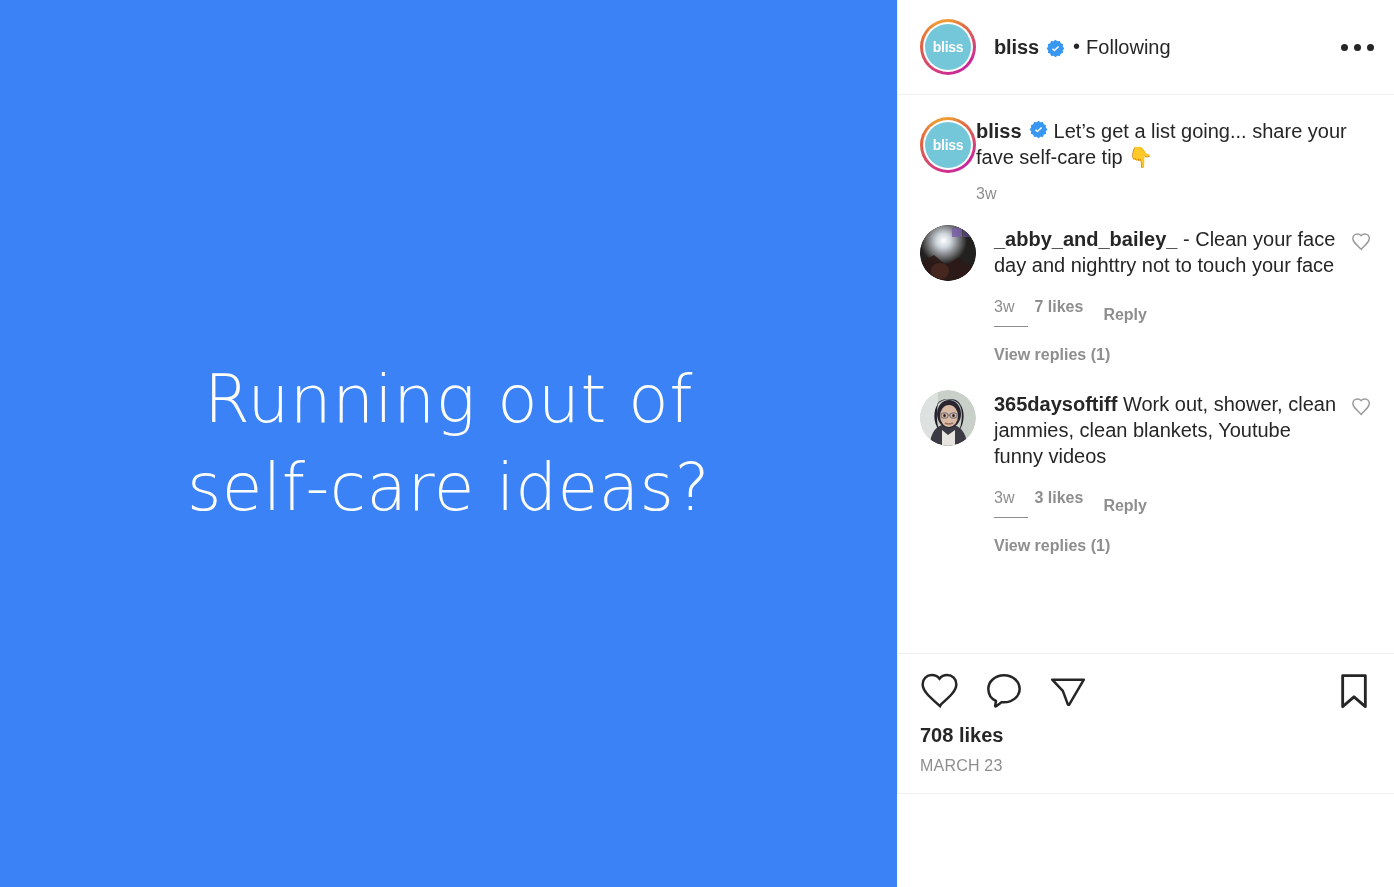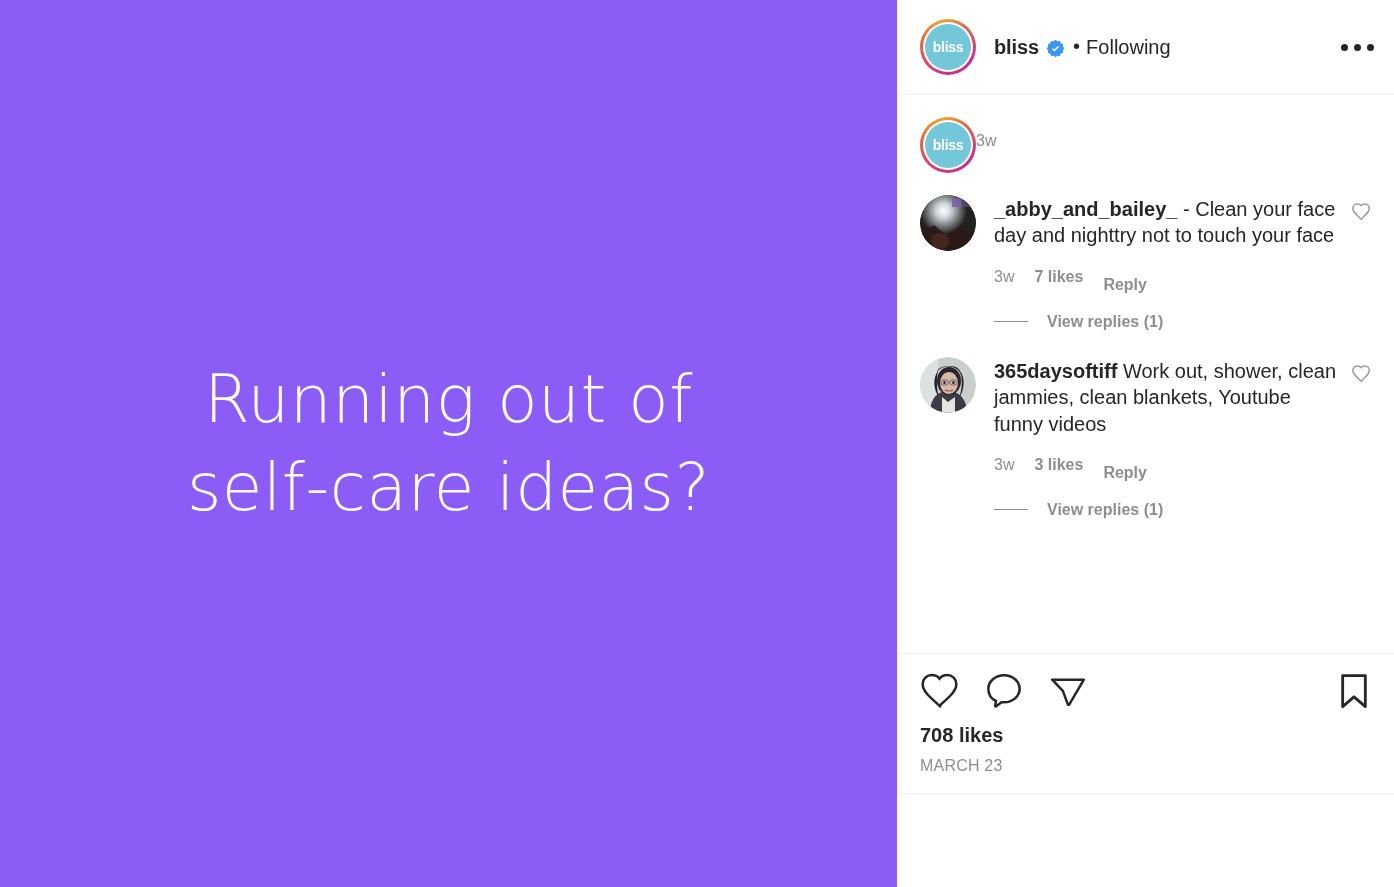--- a/index.html
+++ b/index.html
@@ -17,21 +17,21 @@
     display: flex;
     width: 1394px;
     height: 887px;
     background: #ffffff;
   }
 
   
   .media {
     width: 897px;
     height: 887px;
-    background: #8b5cf6;
+    background: #3b82f6;
     position: relative;
     flex: 0 0 897px;
     display: flex;
     align-items: center;
     justify-content: center;
     overflow: hidden;
   }
   .media-text {
     color: #fdfdfb;
     font-family: "DejaVu Sans", sans-serif;
@@ -203,26 +203,26 @@
     align-items: center;
     gap: 20px;
     font-size: 16px;
     color: #8e8e8e;
   }
   .c-meta .ml { font-weight: 600; }
   .c-meta .mr { font-weight: 600; cursor: pointer; margin-top: 16px; }
   .c-time { font-weight: 400; }
 
   .replies {
-    margin-top: 19px;
+    margin-top: 2px;
     margin-bottom: 4px;
     display: flex;
-    align-items: center;
     gap: 19px;
     cursor: pointer;
+    flex-direction: column;
   }
   .replies .dash {
     width: 34px;
     height: 1px;
     background: #8e8e8e;
     display: block;
   }
   .replies span.rtext {
     font-size: 16px;
     font-weight: 600;
@@ -352,20 +352,26 @@
 
     <div class="feed">
 
       <div class="crow">
         <div class="avatar-ring small">
           <div class="avatar-inner">
             <div class="avatar-photo-bliss">bliss</div>
           </div>
         </div>
         <div class="c-body">
+          <div class="c-text">
+            <b>bliss</b><span class="verified"><svg viewBox="0 0 24 24" width="19" height="19" aria-hidden="true">
+                  <path fill="#3897f0" d="M12 .8l2.4 2.05 3.13-.43 1.12 2.96 2.96 1.12-.43 3.13L23.2 12l-2.02 2.37.43 3.13-2.96 1.12-1.12 2.96-3.13-.43L12 23.2l-2.4-2.05-3.13.43-1.12-2.96-2.96-1.12.43-3.13L.8 12l2.02-2.37-.43-3.13 2.96-1.12L6.47 2.42l3.13.43z"></path>
+                  <path fill="#ffffff" d="M10.62 15.9l-3.1-3.06 1.27-1.3 1.82 1.8 4.62-4.62 1.3 1.3z"></path>
+                </svg></span><span>Let’s get a list going... share your fave self-care tip </span><span class="emoji">👇</span>
+          </div>
           <div class="caption-time">3w</div>
         </div>
       </div>
 
       <div class="crow">
         <div class="c-av">
           <svg viewBox="0 0 56 56" aria-hidden="true">
             <defs>
               <clipPath id="cc1">
                   <circle cx="28" cy="28" r="28"></circle>

